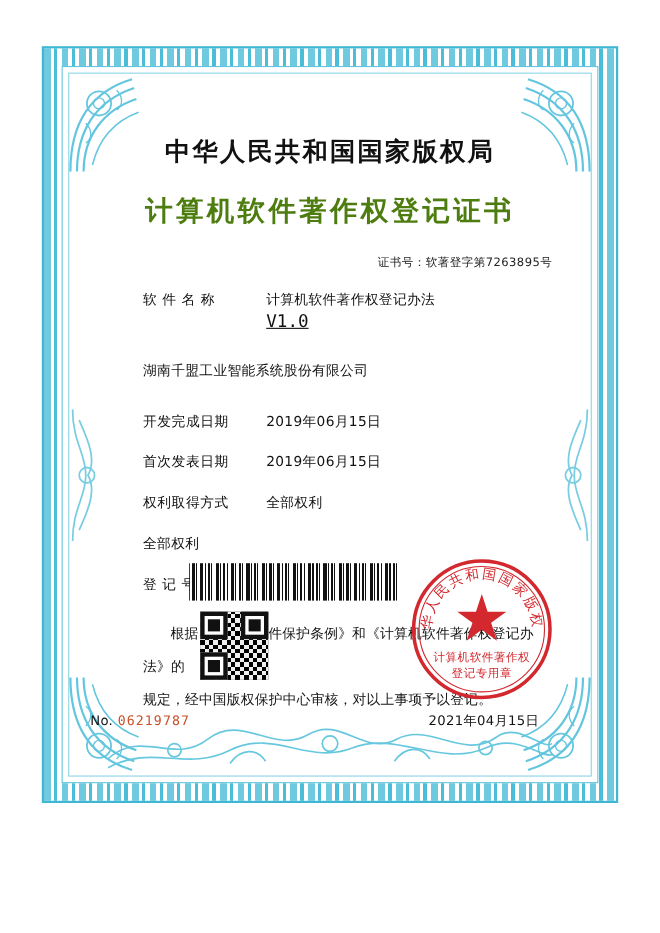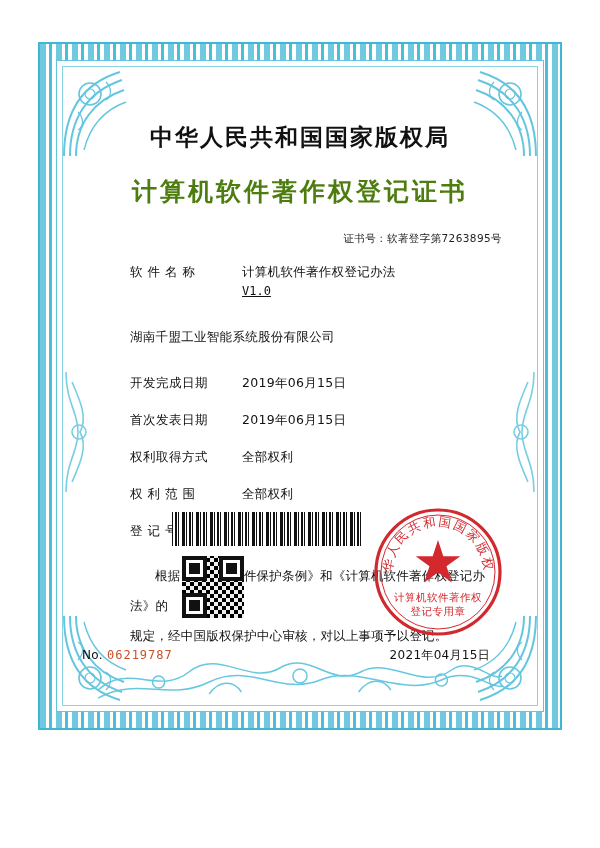--- a/index.html
+++ b/index.html
@@ -147,21 +147,21 @@
   }
   .row .val {
     font-size: 12.5px;
     color: #111;
     line-height: 20px;
     letter-spacing: .3px;
   }
   .row .val .sub {
     display: block;
     font-family: "DejaVu Sans Mono", "Liberation Mono", monospace;
-    font-size: 12px;
+    font-size: 16px;
     letter-spacing: 0;
     line-height: 19px;
     text-decoration: underline;
   }
   .row.big { margin-bottom: 12px; }
   .gap-row { height: 14px; }
 
   .sep-space { height: 10px; }
 
   .para {
@@ -396,21 +396,20 @@
         <div class="sep-space"></div>
 
         <div class="row">
           <div class="lbl">权利取得方式</div>
           <div class="val">全部权利</div>
         </div>
 
         <div class="sep-space"></div>
 
         <div class="row">
-          <div class="lbl">权 利 范 围</div>
           <div class="val">全部权利</div>
         </div>
 
         <div class="sep-space"></div>
 
         <div class="row">
           <div class="lbl">登 记 号</div>
           <div class="val">2021SR0541269</div>
         </div>
 

